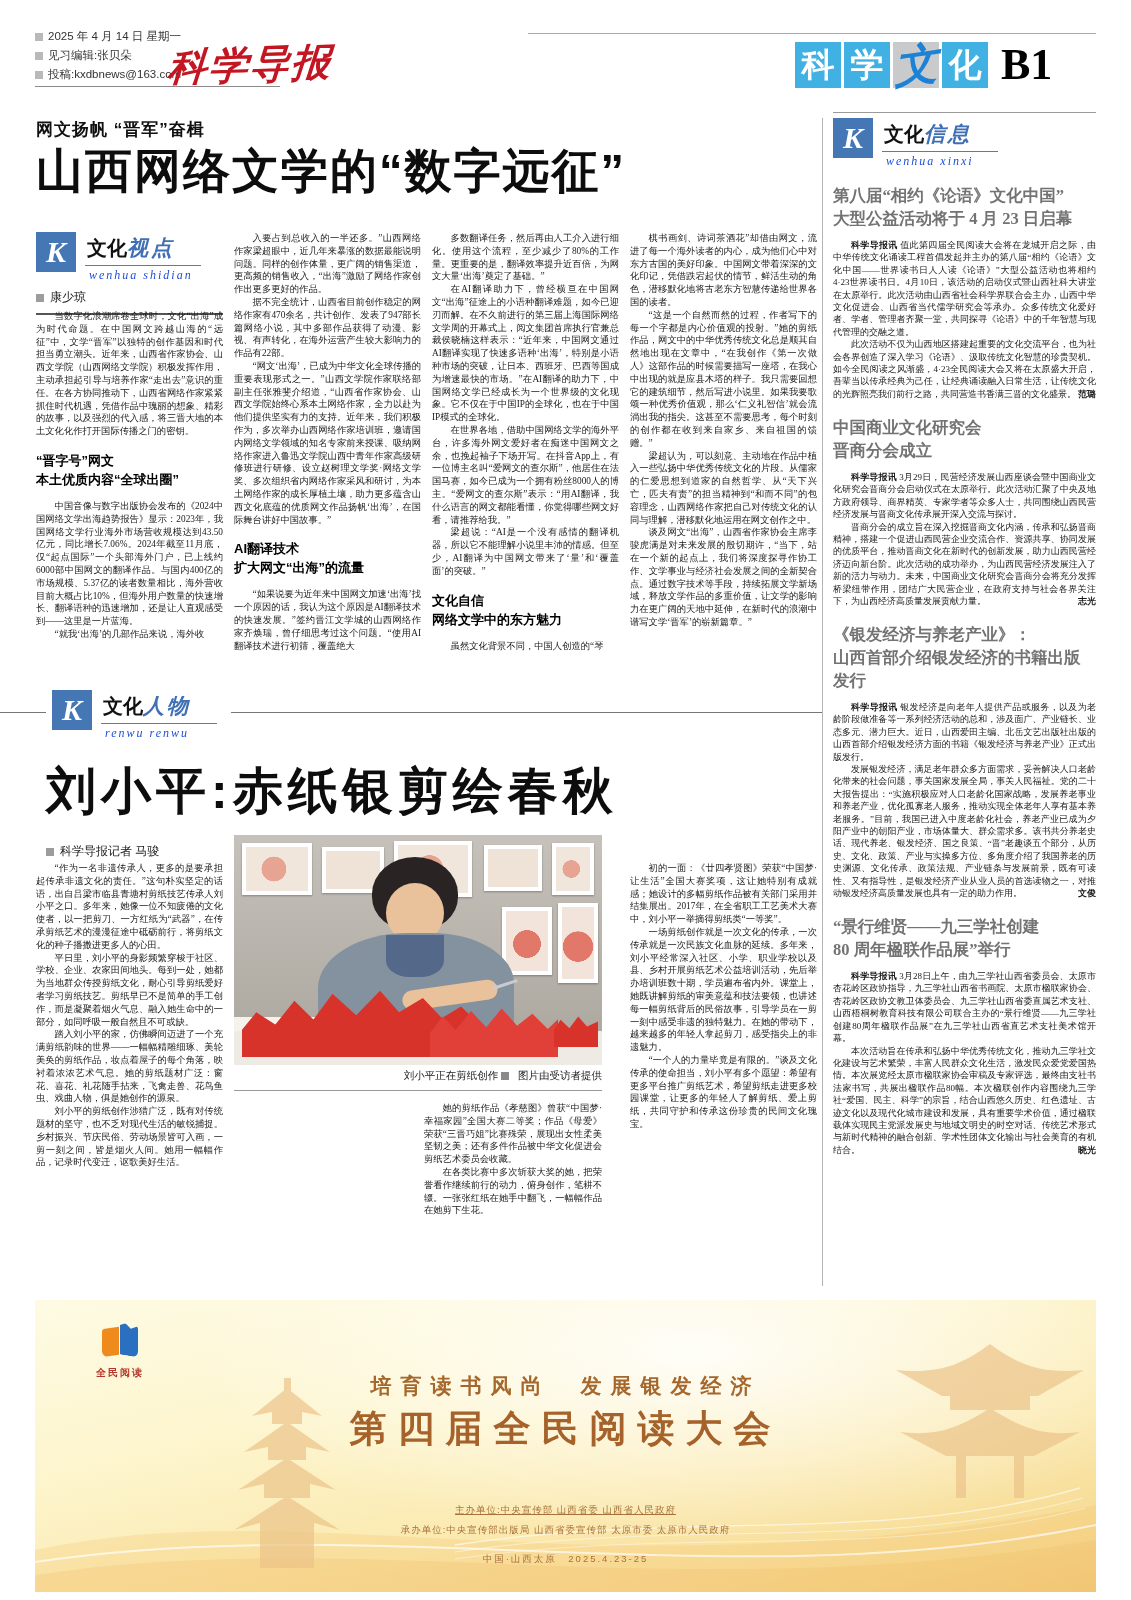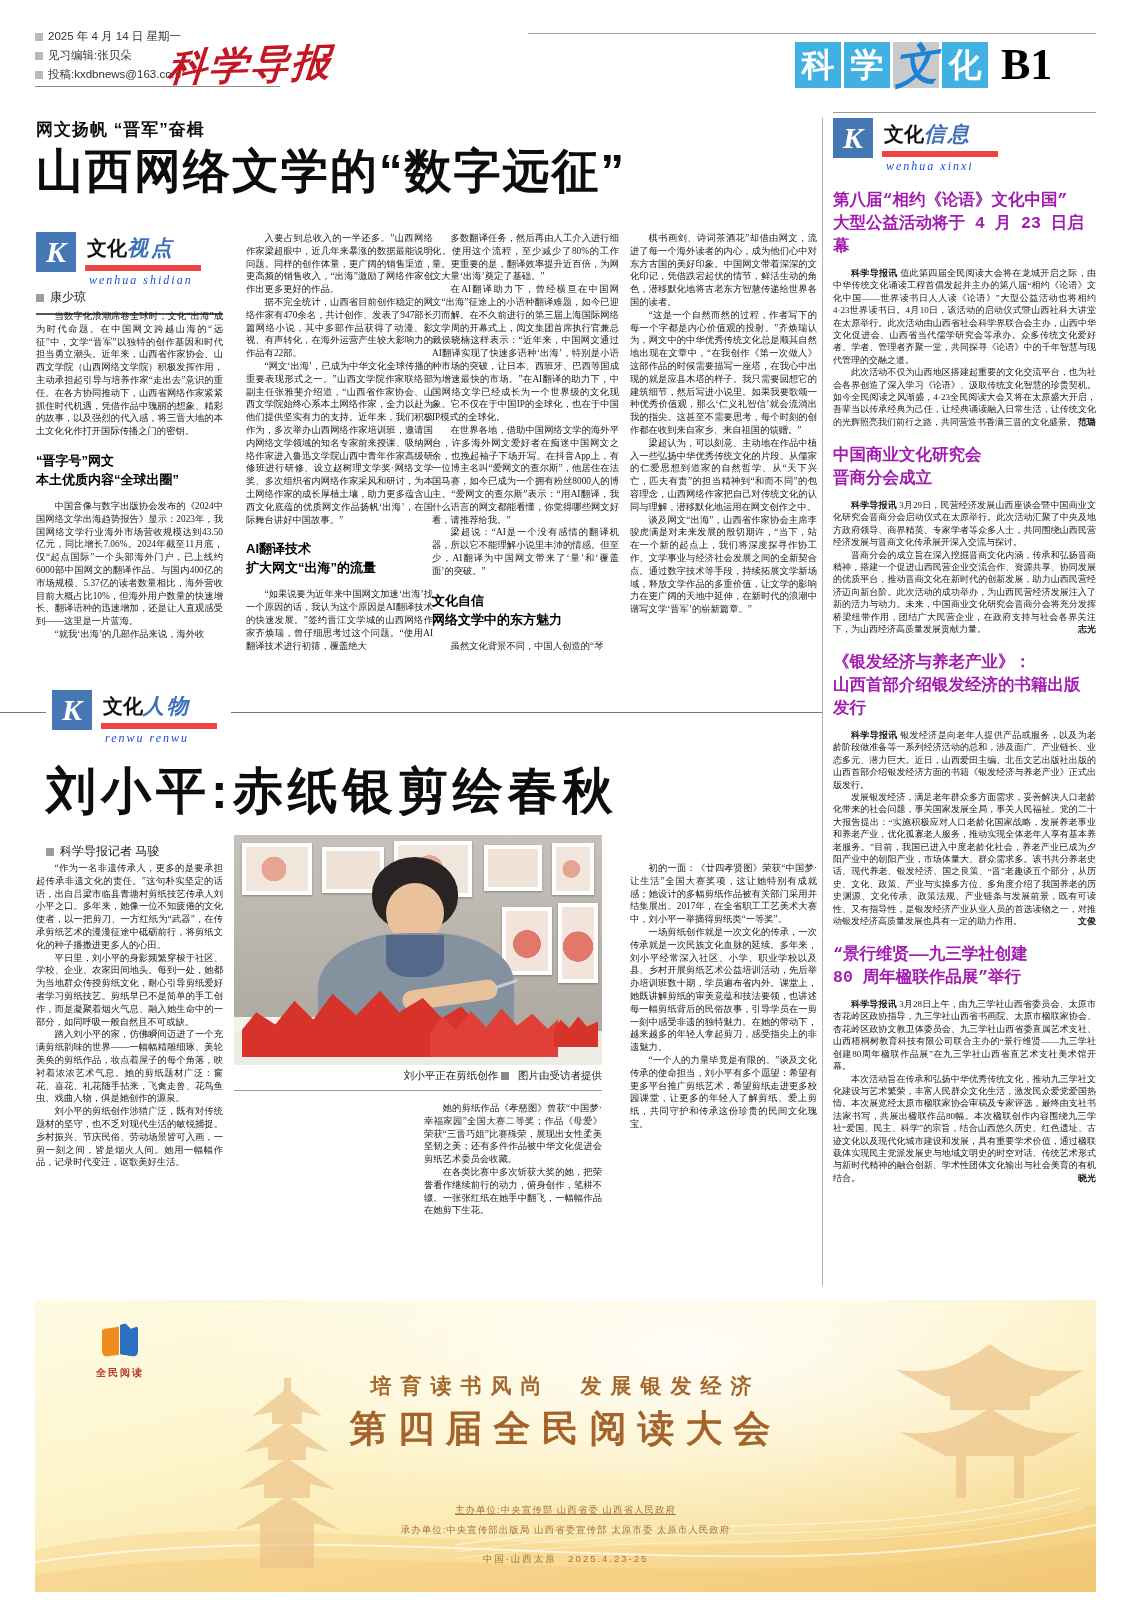--- a/index.html
+++ b/index.html
@@ -21,46 +21,46 @@
   .char-box.wen{background:#c9cacc;color:#1b82d6;font-family:"DejaVu Serif",serif;font-style:italic;font-size:44px;overflow:visible;}
   .char-box.wen span{transform:rotate(-8deg) skewX(-6deg);display:inline-block;}
   .page-no{font-family:"Liberation Serif","DejaVu Serif",serif;font-weight:bold;font-size:44px;color:#000;margin-left:10px;line-height:46px;}
   .hdr-rule-side{left:833px;top:112px;width:263px;height:1px;background:#9a9a9a;}
 
   
   .kbadge{display:flex;align-items:flex-start;}
   .kbadge .kbox{width:40px;height:40px;background:#4577b5;color:#fff;display:flex;align-items:center;justify-content:center;
                 font-family:"Liberation Serif",serif;font-weight:bold;font-size:30px;font-style:italic;flex:0 0 auto;}
   .kbadge .ktxt{margin-left:9px;padding-top:2px;}
-  .kbadge .krow{border-bottom:6px solid #ef4444;padding:0 26px 3px 2px;white-space:nowrap;}
+  .kbadge .krow{border-bottom:1px solid #ef4444;padding:0 26px 3px 2px;white-space:nowrap;}
   .kbadge .kblack{font-weight:bold;font-size:20px;color:#111;font-family:"Liberation Serif",serif;}
   .kbadge .kblue{font-weight:bold;font-size:21px;color:#3f6fb5;font-style:italic;font-family:"DejaVu Serif",serif;letter-spacing:3px;}
   .kbadge .kpinyin{font-style:italic;font-size:12px;color:#1d4ed8;font-family:"Liberation Serif",serif;letter-spacing:2px;padding:2px 0 0 4px;}
 
   
   .kicker{left:36px;top:118px;font-size:17px;font-weight:bold;color:#111;letter-spacing:1px;}
   .headline{left:36px;top:140px;width:790px;font-size:47px;font-weight:bold;color:#0d0d0d;letter-spacing:2px;white-space:nowrap;}
   .vp-badge{left:36px;top:232px;}
   .byline{left:36px;top:289px;width:187px;font-size:12px;color:#222;border-bottom:2px solid #555;padding-bottom:7px;}
   .byline .sq,.cap-sq{display:inline-block;width:8px;height:8px;background:#9c9c9c;margin-right:6px;vertical-align:middle;}
   .col{overflow:hidden;font-family:"Liberation Serif","DejaVu Serif",serif;font-size:9.3px;line-height:12.8px;
        text-align:justify;color:#191919;}
   .col .para{margin:0;text-indent:2em;}
   .col .colhead{font-family:"Liberation Sans",sans-serif;font-weight:bold;font-size:13px;line-height:19px;
                 color:#000;margin:13px 0 11px;white-space:pre-line;text-indent:0;}
   .m-col1{left:36px;top:310px;width:187px;height:377px;}
-  .m-col2{left:234px;top:232px;width:187px;height:455px;margin-left:12px;}
+  .m-col2{left:234px;top:232px;width:187px;height:455px;}
   .m-col3{left:432px;top:232px;width:187px;height:455px;}
   .m-col4{left:630px;top:232px;width:187px;height:455px;}
 
   
   .v-divider{left:822px;top:118px;width:1px;height:1168px;background:#b3b3b3;}
   .sidebar{left:833px;top:118px;width:263px;max-height:1169px;overflow:hidden;}
   .sb-item{margin-bottom:13px;}
-  .sb-head{font-family:Liberation Mono, monospace;font-weight:bold;font-size:16.5px;line-height:23px;color:#a21caf;
+  .sb-head{font-family:Liberation Serif, serif;font-weight:bold;font-size:16.5px;line-height:23px;color:#737373;
            margin:15px 0 9px;white-space:pre-line;}
   .sb-para{font-family:"Liberation Serif",serif;font-size:9px;line-height:12.4px;text-align:justify;
            color:#191919;margin:0;text-indent:2em;}
   .sb-para .lead{font-weight:bold;}
   .sb-author{font-family:"Liberation Serif",serif;font-size:9px;font-weight:bold;text-align:right;margin-top:-12.4px;}
 
   
   .person-rule{left:0;top:712px;width:822px;height:1px;background:#777;}
   .p-badge{left:46px;top:690px;background:#fff;padding:0 14px 0 6px;}
   .p-headline{left:46px;top:758px;width:760px;font-size:50px;font-weight:bold;color:#0d0d0d;letter-spacing:5px;white-space:nowrap;}
@@ -168,21 +168,21 @@
       <p class="para">多数翻译任务，然后再由人工介入进行细化。使用这个流程，至少减少了80%的工作量。更重要的是，翻译效率提升近百倍，为网文大量‘出海’奠定了基础。”</p>
       <p class="para">在AI翻译助力下，曾经横亘在中国网文“出海”征途上的小语种翻译难题，如今已迎刃而解。在不久前进行的第三届上海国际网络文学周的开幕式上，阅文集团首席执行官兼总裁侯晓楠这样表示：“近年来，中国网文通过AI翻译实现了快速多语种‘出海’，特别是小语种市场的突破，让日本、西班牙、巴西等国成为增速最快的市场。”在AI翻译的助力下，中国网络文学已经成长为一个世界级的文化现象。它不仅在于中国IP的全球化，也在于中国IP模式的全球化。</p>
       <p class="para">在世界各地，借助中国网络文学的海外平台，许多海外网文爱好者在痴迷中国网文之余，也挽起袖子下场开写。在抖音App上，有一位博主名叫“爱网文的查尔斯”，他居住在法国马赛，如今已成为一个拥有粉丝8000人的博主。“爱网文的查尔斯”表示：“用AI翻译，我什么语言的网文都能看懂，你觉得哪些网文好看，请推荐给我。”</p>
       <p class="para">梁超说：“AI是一个没有感情的翻译机器，所以它不能理解小说里丰沛的情感。但至少，AI翻译为中国网文带来了‘量’和‘覆盖面’的突破。”</p>
       <h3 class="colhead">文化自信
 网络文学中的东方魅力</h3>
       <p class="para">虽然文化背景不同，中国人创造的“琴</p>
     </div>
   <div class="abs col m-col4">
       <p class="para">棋书画剑、诗词茶酒花”却借由网文，流进了每一个海外读者的内心，成为他们心中对东方古国的美好印象。中国网文带着深深的文化印记，凭借跌宕起伏的情节，鲜活生动的角色，潜移默化地将古老东方智慧传递给世界各国的读者。</p>
-      <p class="para">“这是一个自然而然的过程，作者写下的每一个字都是内心价值观的投射。”齐焕瑞认为，网文中的中华优秀传统文化总是顺其自然地出现在文章中，“在我创作《第一次做人》这部作品的时候需要描写一座塔，在我心中出现的就是应县木塔的样子。我只需要回想它的建筑细节，然后写进小说里。如果我要歌颂一种优秀价值观，那么‘仁义礼智信’就会流淌出我的指尖。这甚至不需要思考，每个时刻的创作都在收到来自家乡、来自祖国的馈赠。”</p>
+      <p class="para">“这是一个自然而然的过程，作者写下的每一个字都是内心价值观的投射。”她的剪纸作品，网文中的中华优秀传统文化总是顺其自然地出现在文章中，“在我创作《第一次做人》这部作品的时候需要描写一座塔，在我心中出现的就是应县木塔的样子。我只需要回想它的建筑细节，然后写进小说里。如果我要歌颂一种优秀价值观，那么‘仁义礼智信’就会流淌出我的指尖。这甚至不需要思考，每个时刻的创作都在收到来自家乡、来自祖国的馈赠。”</p>
       <p class="para">梁超认为，可以刻意、主动地在作品中植入一些弘扬中华优秀传统文化的片段。从儒家的仁爱思想到道家的自然哲学、从“天下兴亡，匹夫有责”的担当精神到“和而不同”的包容理念，山西网络作家把自己对传统文化的认同与理解，潜移默化地运用在网文创作之中。</p>
       <p class="para">谈及网文“出海”，山西省作家协会主席李骏虎满是对未来发展的殷切期许，“当下，站在一个新的起点上，我们将深度探寻作协工作、文学事业与经济社会发展之间的全新契合点。通过数字技术等手段，持续拓展文学新场域，释放文学作品的多重价值，让文学的影响力在更广阔的天地中延伸，在新时代的浪潮中谱写文学‘晋军’的崭新篇章。”</p>
     </div>
 
   <div class="abs v-divider"></div>
   <div class="abs sidebar">
     <div class="kbadge">
       <div class="kbox">K</div>
       <div class="ktxt">
         <div class="krow"><span class="kblack">文化</span><span class="kblue">信息</span></div>

